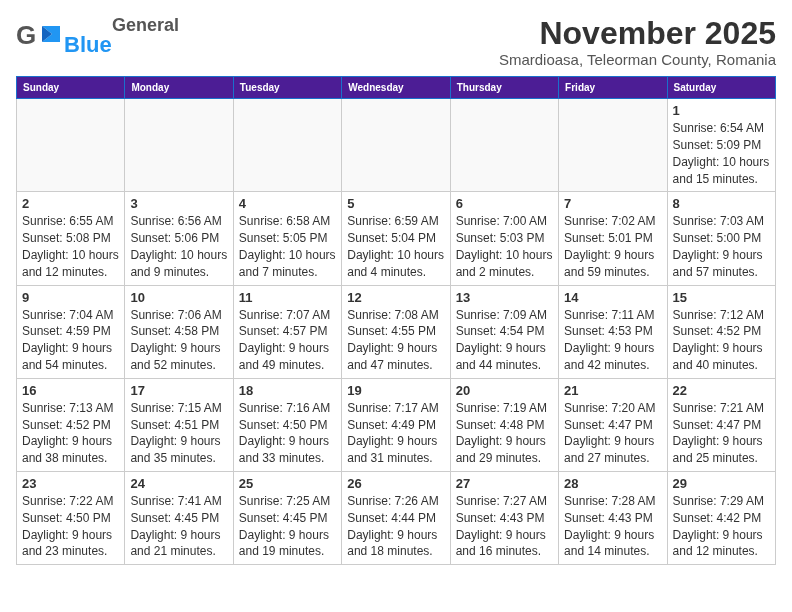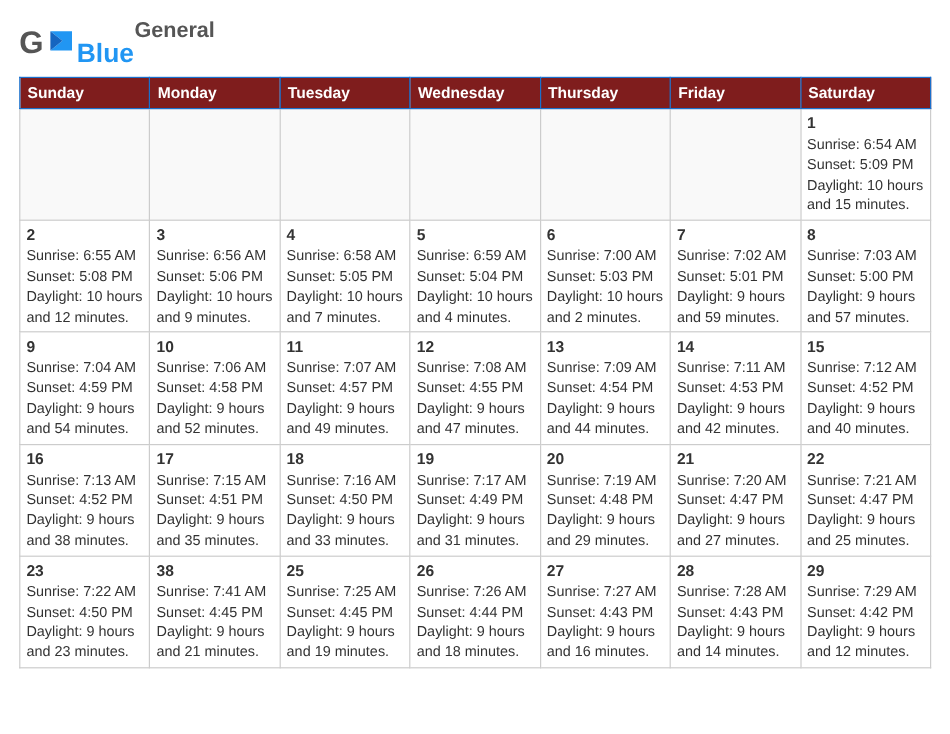--- a/index.html
+++ b/index.html
@@ -36,23 +36,23 @@
     .subtitle {
       font-size: 15px;
       color: #555;
     }
     .calendar {
       width: 100%;
       border-collapse: collapse;
       border: 1px solid #ccc;
     }
     .calendar th {
-      background: #7f1d1d;
+      background: #4c1d95;
       color: #fff;
-      font-size: 13px;
+      font-size: 10px;
       font-weight: bold;
       padding: 5px 6px;
       text-align: left;
       border: 1px solid #1a70cc;
     }
     .calendar td {
       border: 1px solid #ccc;
       vertical-align: top;
       padding: 4px 5px;
       width: calc(100% / 7);
@@ -92,20 +92,24 @@
           <text x="0" y="26" font-size="26" font-weight="bold" fill="#555" font-family="Arial">G</text>
 
           <polygon points="26,8 44,8 44,24 26,24 36,16" fill="#2196F3"></polygon>
           <polygon points="26,8 36,16 26,24" fill="#1565C0"></polygon>
         </svg>
         <div style="display:flex;flex-direction:column;line-height:1;">
           <span style="font-size:18px;font-weight:bold;color:#555;margin-left:48px;">General</span>
           <span style="font-size:22px;font-weight:bold;color:#2196F3;">Blue</span>
         </div>
       </div>
+    </div>
+    <div class="title-block">
+      <div class="month-title">November 2025</div>
+      <div class="subtitle">Smardioasa, Teleorman County, Romania</div>
     </div>
   </div>
 
   <table class="calendar">
     <thead>
       <tr>
         <th>Sunday</th>
         <th>Monday</th>
         <th>Tuesday</th>
         <th>Wednesday</th>
@@ -262,21 +266,21 @@
           </td>
         </tr>
         <tr>
           <td>
             <span class="day-number">23</span>
             <div class="day-info">Sunrise: 7:22 AM
 Sunset: 4:50 PM
 Daylight: 9 hours and 23 minutes.</div>
           </td>
           <td>
-            <span class="day-number">38</span>
+            <span class="day-number">24</span>
             <div class="day-info">Sunrise: 7:41 AM
 Sunset: 4:45 PM
 Daylight: 9 hours and 21 minutes.</div>
           </td>
           <td>
             <span class="day-number">25</span>
             <div class="day-info">Sunrise: 7:25 AM
 Sunset: 4:45 PM
 Daylight: 9 hours and 19 minutes.</div>
           </td>

